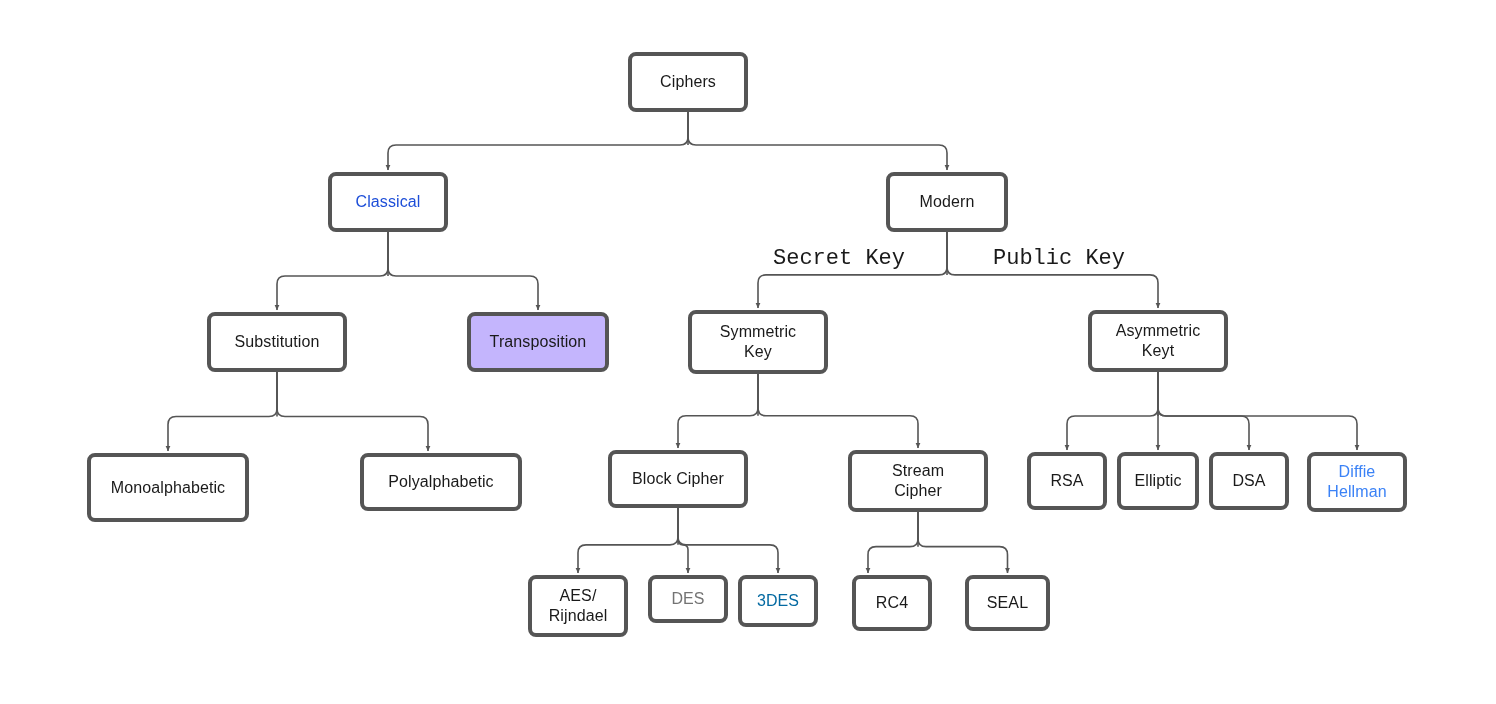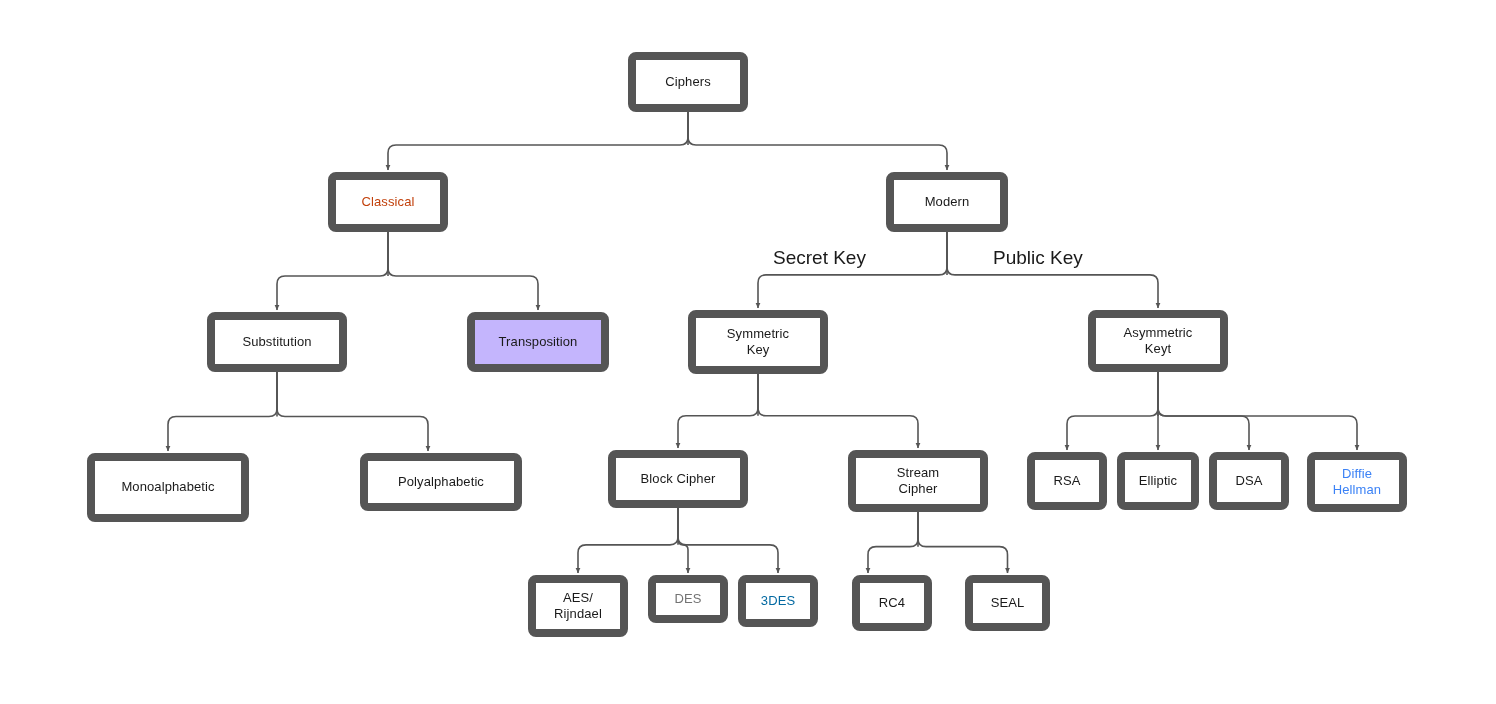--- a/index.html
+++ b/index.html
@@ -22,40 +22,41 @@
     position: absolute;
     left: 0;
     top: 0;
     width: 1496px;
     height: 704px;
   }
   .node {
     position: absolute;
     box-sizing: border-box;
     background: #ffffff;
-    border: 8px solid #8b5cf6;
+    border: 4px solid #8b5cf6;
     border-radius: 8px;
     display: flex;
     align-items: center;
     justify-content: center;
     text-align: center;
     color: #1a1a1a;
-    font-size: 13px;
+    font-size: 16px;
     line-height: 1.25;
     letter-spacing: 0.1px;
     white-space: pre-line;
     padding: 2px 6px;
   }
   .edge-label {
     position: absolute;
     color: #1a1a1a;
-    font-size: 19px;
+    font-size: 22px;
     line-height: 1;
     white-space: nowrap;
     background: transparent;
+    font-family: Liberation Mono, monospace;
   }
 </style>
 </head>
 <body>
 
 <div id="canvas">
   <svg id="edge-layer" viewBox="0 0 1496 704" xmlns="http://www.w3.org/2000/svg" aria-hidden="true">
       <defs>
         <marker id="arrowhead" viewBox="0 0 10 10" refX="8.5" refY="5" markerWidth="6" markerHeight="6" orient="auto-start-reverse" markerUnits="userSpaceOnUse">
           <path d="M 0 1 L 9 5 L 0 9 z" fill="#555555"></path>
@@ -84,21 +85,21 @@
       <path d="M 678 508 L 678 544.85" fill="none" stroke="#555555" stroke-width="1.6"></path>
       <path d="M 678 508 L 678 536.85 Q 678 544.85 670 544.85 L 586 544.85 Q 578 544.85 578 552.85 L 578 573" fill="none" stroke="#555555" stroke-width="1.6" stroke-linejoin="round" marker-end="url(#arrowhead)"></path>
       <path d="M 678 508 L 678 539.85 Q 678 544.85 683 544.85 L 683 544.85 Q 688 544.85 688 549.85 L 688 573" fill="none" stroke="#555555" stroke-width="1.6" stroke-linejoin="round" marker-end="url(#arrowhead)"></path>
       <path d="M 678 508 L 678 536.85 Q 678 544.85 686 544.85 L 770 544.85 Q 778 544.85 778 552.85 L 778 573" fill="none" stroke="#555555" stroke-width="1.6" stroke-linejoin="round" marker-end="url(#arrowhead)"></path>
       <path d="M 918 512 L 918 546.65" fill="none" stroke="#555555" stroke-width="1.6"></path>
       <path d="M 918 512 L 918 538.65 Q 918 546.65 910 546.65 L 876 546.65 Q 868 546.65 868 554.65 L 868 573" fill="none" stroke="#555555" stroke-width="1.6" stroke-linejoin="round" marker-end="url(#arrowhead)"></path>
       <path d="M 918 512 L 918 538.65 Q 918 546.65 926 546.65 L 999.5 546.65 Q 1007.5 546.65 1007.5 554.65 L 1007.5 573" fill="none" stroke="#555555" stroke-width="1.6" stroke-linejoin="round" marker-end="url(#arrowhead)"></path>
     </svg>
   <div id="node-layer">
       <div class="node" style="left: 628px; top: 52px; width: 120px; height: 60px; border-color: rgb(85, 85, 85); background: rgb(255, 255, 255); color: rgb(26, 26, 26);">Ciphers</div>
-      <div class="node" style="left: 328px; top: 172px; width: 120px; height: 60px; border-color: rgb(85, 85, 85); background: rgb(255, 255, 255); color: #c2410c;">Classical</div>
+      <div class="node" style="left: 328px; top: 172px; width: 120px; height: 60px; border-color: rgb(85, 85, 85); background: rgb(255, 255, 255); color: #1d4ed8;">Classical</div>
       <div class="node" style="left: 886px; top: 172px; width: 122px; height: 60px; border-color: rgb(85, 85, 85); background: rgb(255, 255, 255); color: rgb(26, 26, 26);">Modern</div>
       <div class="node" style="left: 207px; top: 312px; width: 140px; height: 60px; border-color: rgb(85, 85, 85); background: rgb(255, 255, 255); color: rgb(26, 26, 26);">Substitution</div>
       <div class="node" style="left: 467px; top: 312px; width: 142px; height: 60px; border-color: rgb(85, 85, 85); background: #c4b5fd; color: rgb(26, 26, 26);">Transposition</div>
       <div class="node" style="left: 688px; top: 310px; width: 140px; height: 64px; border-color: rgb(85, 85, 85); background: rgb(255, 255, 255); color: rgb(26, 26, 26);">Symmetric
 Key</div>
       <div class="node" style="left: 1088px; top: 310px; width: 140px; height: 62px; border-color: rgb(85, 85, 85); background: rgb(255, 255, 255); color: rgb(26, 26, 26);">Asymmetric
 Keyt</div>
       <div class="node" style="left: 87px; top: 453px; width: 162px; height: 69px; border-color: rgb(85, 85, 85); background: rgb(255, 255, 255); color: rgb(26, 26, 26);">Monoalphabetic</div>
       <div class="node" style="left: 347px; top: 453px; width: 162px; height: 58px; border-color: rgb(85, 85, 85); background: rgb(255, 255, 255); color: rgb(26, 26, 26); margin-left: 13px;">Polyalphabetic</div>
       <div class="node" style="left: 608px; top: 450px; width: 140px; height: 58px; border-color: rgb(85, 85, 85); background: rgb(255, 255, 255); color: rgb(26, 26, 26);">Block Cipher</div>

